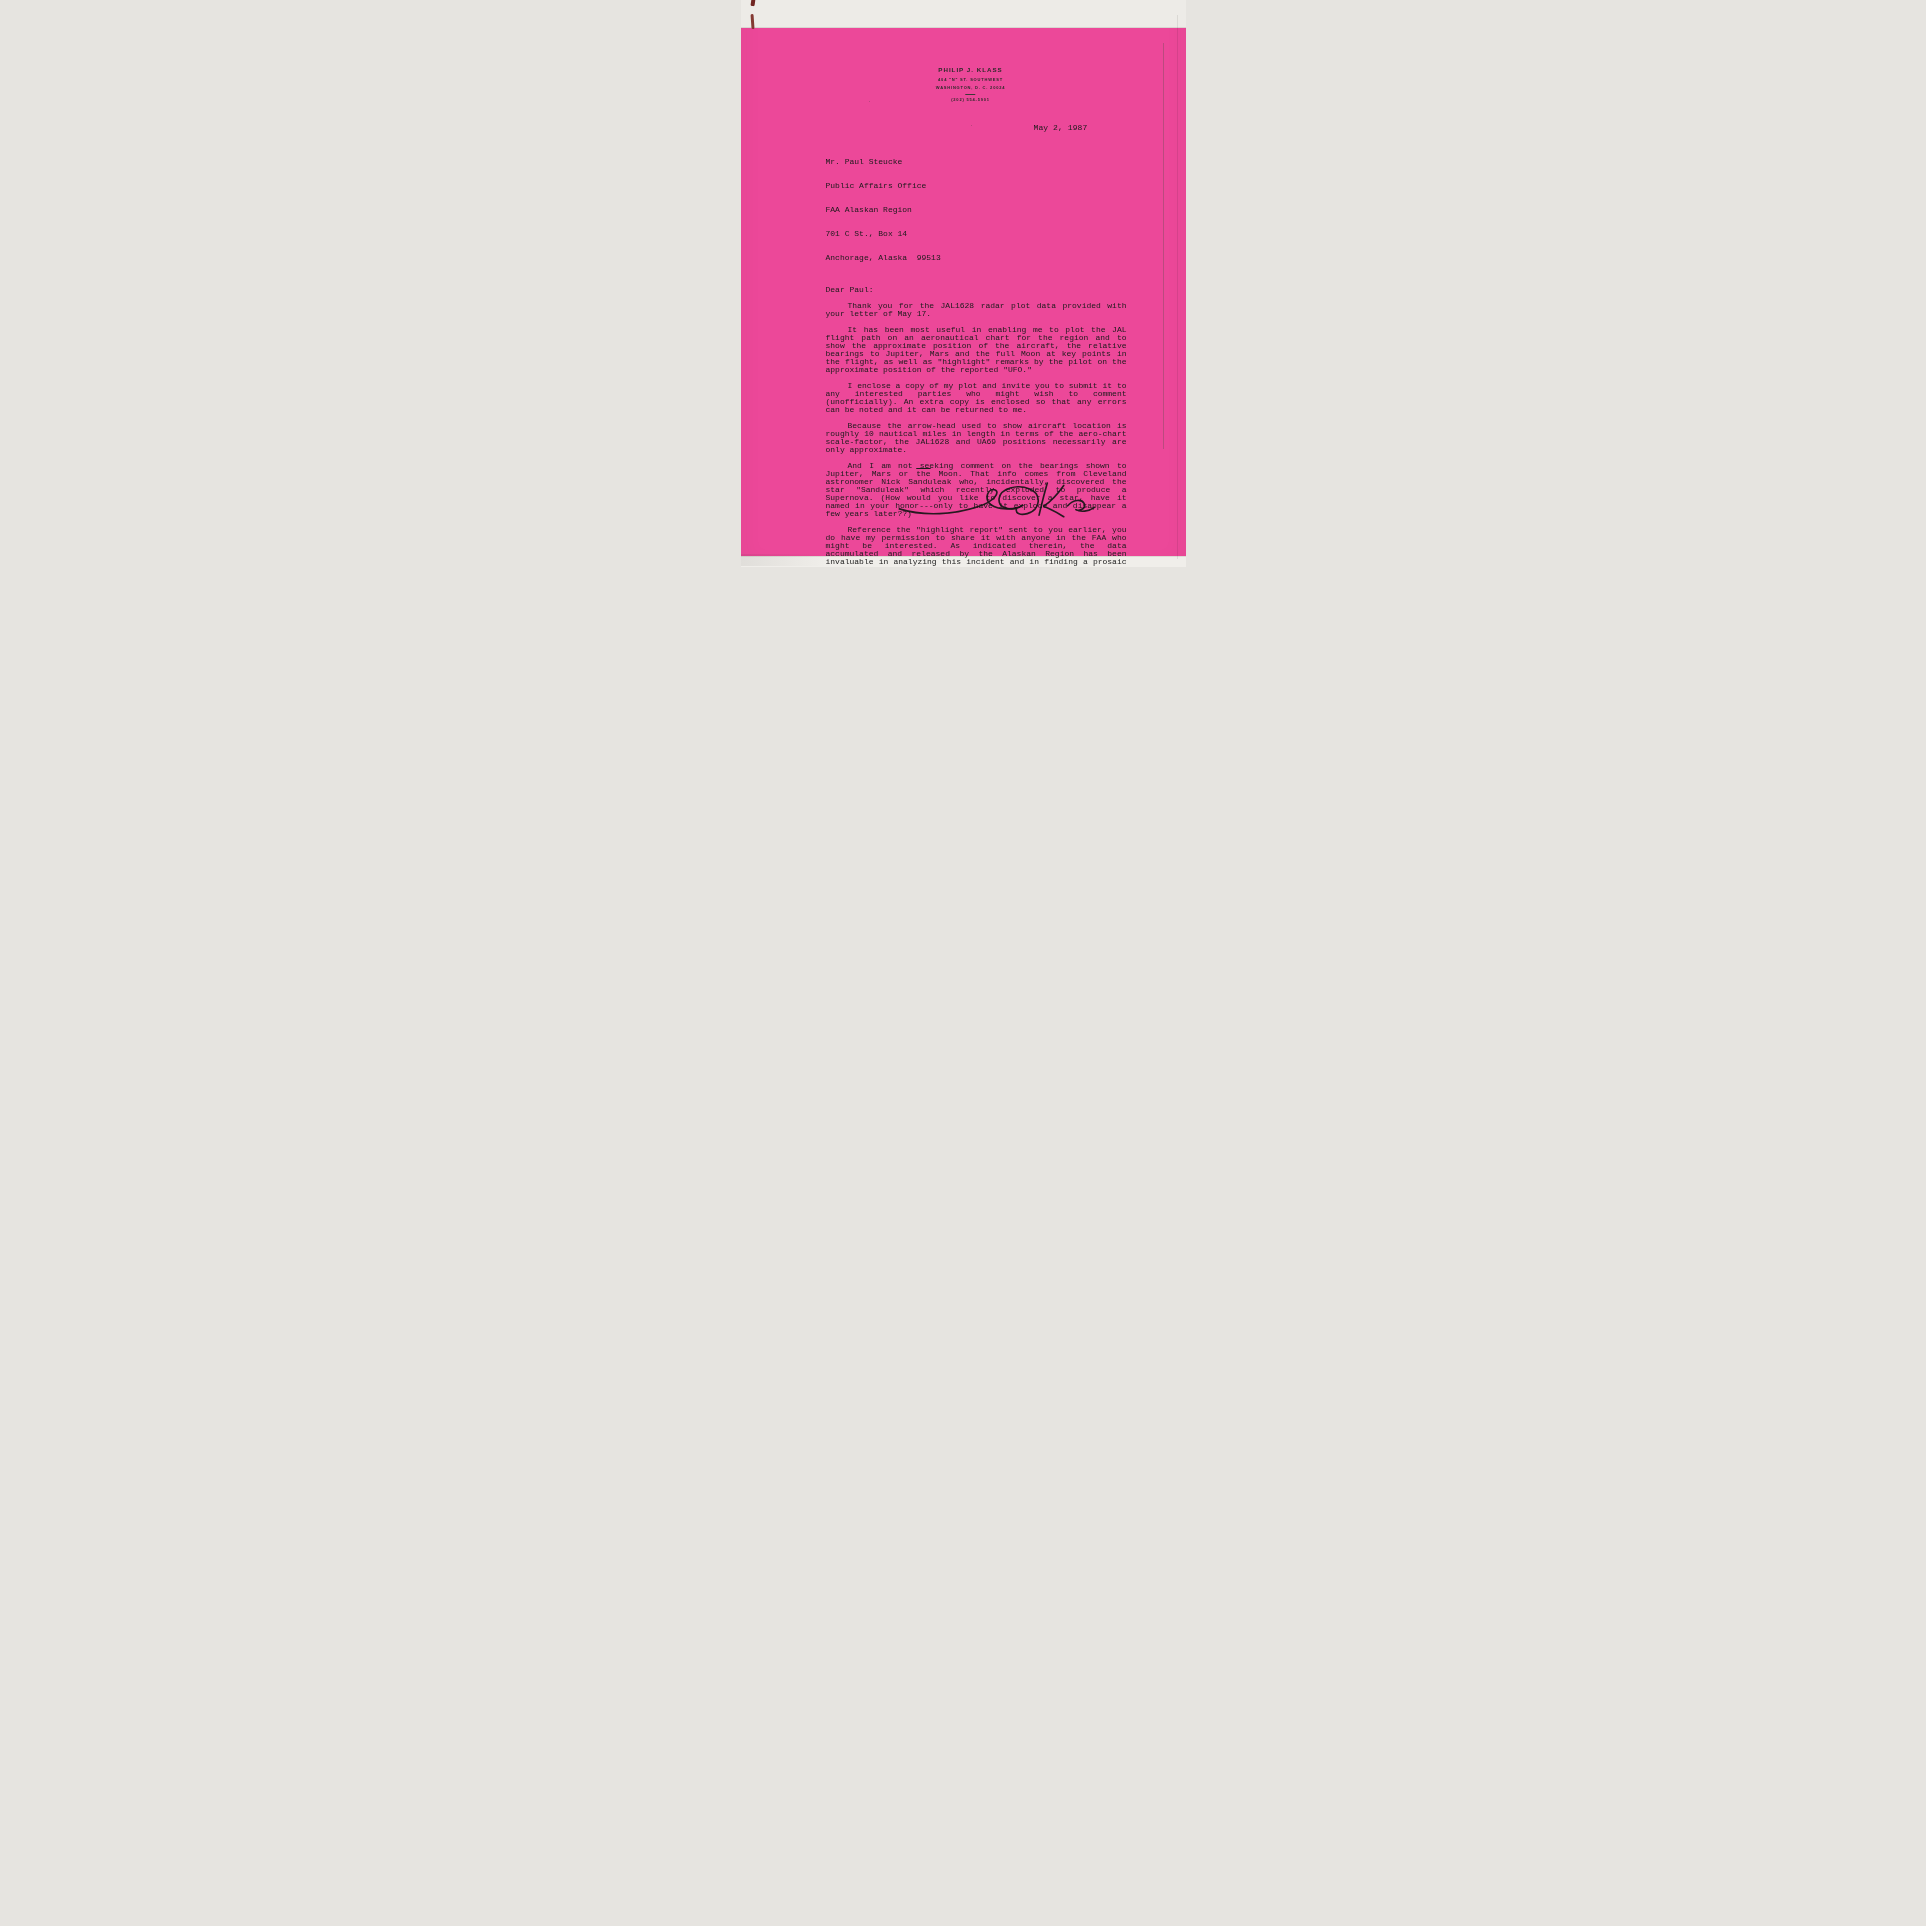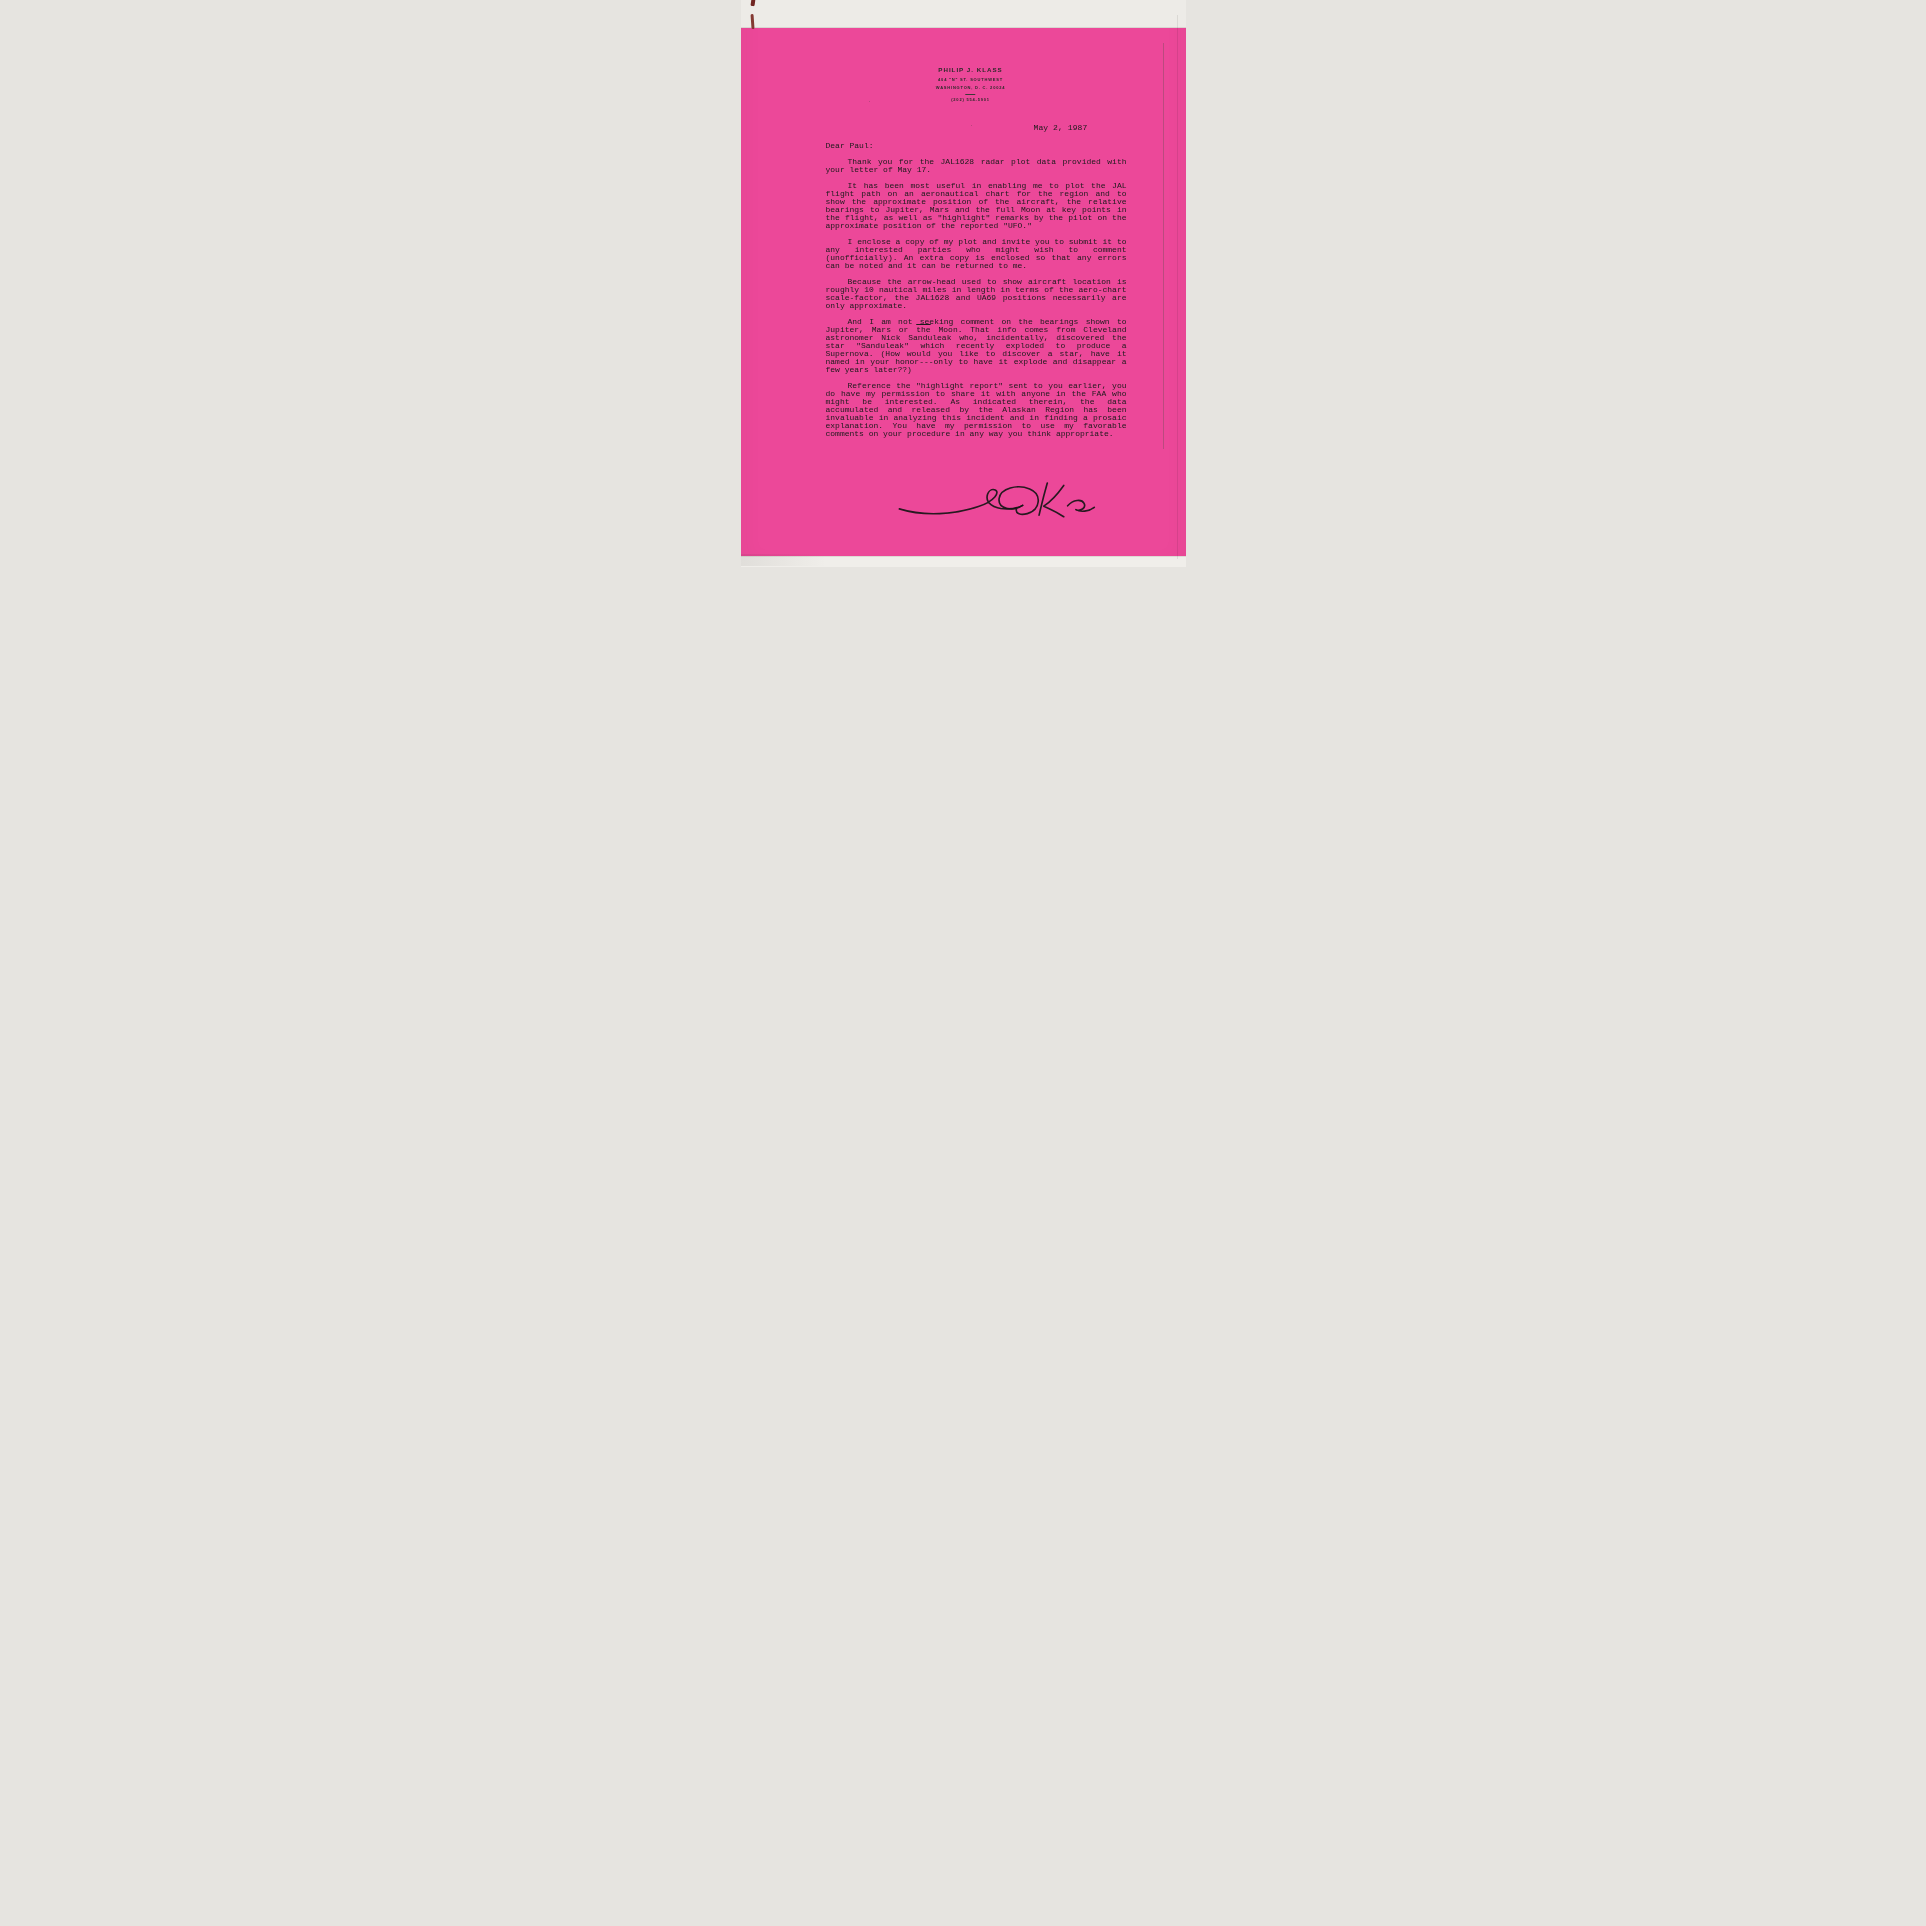--- a/index.html
+++ b/index.html
@@ -110,20 +110,27 @@
     <div class="lh-name">PHILIP J. KLASS</div>
     <div class="lh-line">404 "N" ST. SOUTHWEST</div>
     <div class="lh-line">WASHINGTON, D. C. 20024</div>
     <div class="lh-rule"></div>
     <div class="lh-line lh-phone">(202) 554-5901</div>
   </header>
 
   <div class="date">May 2, 1987</div>
 
   <main class="body-col">
+    <div class="recipient">
+      <div>Mr. Paul Steucke</div>
+      <div>Public Affairs Office</div>
+      <div>FAA Alaskan Region</div>
+      <div>701 C St., Box 14</div>
+      <div>Anchorage, Alaska  99513</div>
+    </div>
 
     <div class="salutation">Dear Paul:</div>
 
     <p class="para">Thank you for the JAL1628 radar plot data provided with your letter of May 17.</p>
     <p class="para">It has been most useful in enabling me to plot the JAL flight path on an aeronautical chart for the region and to show the approximate position of the aircraft, the relative bearings to Jupiter, Mars and the full Moon at key points in the flight, as well as "highlight" remarks by the pilot on the approximate position of the reported "UFO."</p>
     <p class="para">I enclose a copy of my plot and invite you to submit it to any interested parties who might wish to comment (unofficially). An extra copy is enclosed so that any errors can be noted and it can be returned to me.</p>
     <p class="para">Because the arrow-head used to show aircraft location is roughly 10 nautical miles in length in terms of the aero-chart scale-factor, the JAL1628 and UA69 positions necessarily are only approximate.</p>
     <p class="para"><span>And I am </span><span class="underlined">not</span><span> seeking comment on the bearings shown to Jupiter, Mars or </span><span class="overlined">the</span><span> Moon.  That info comes from Cleveland astronomer Nick Sanduleak who, incidentally, discovered the star "Sanduleak" which recently exploded to produce a Supernova. (How would you like to discover a star, have it named in your honor---only to have it explode and disappear a few years later??)</span></p>
     <p class="para">Reference the "highlight report" sent to you earlier, you do have my permission to share it with anyone in the FAA who might be interested. As indicated therein, the data accumulated and released by the Alaskan Region has been invaluable in analyzing this incident and in finding a prosaic explanation. You have my permission to use my favorable comments on your procedure in any way you think appropriate.</p>
 

